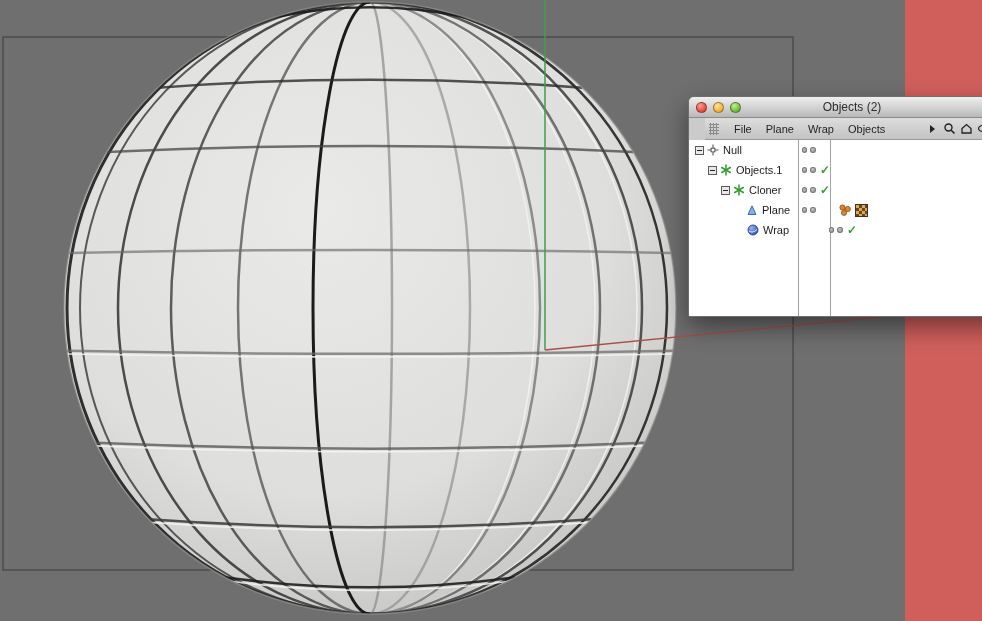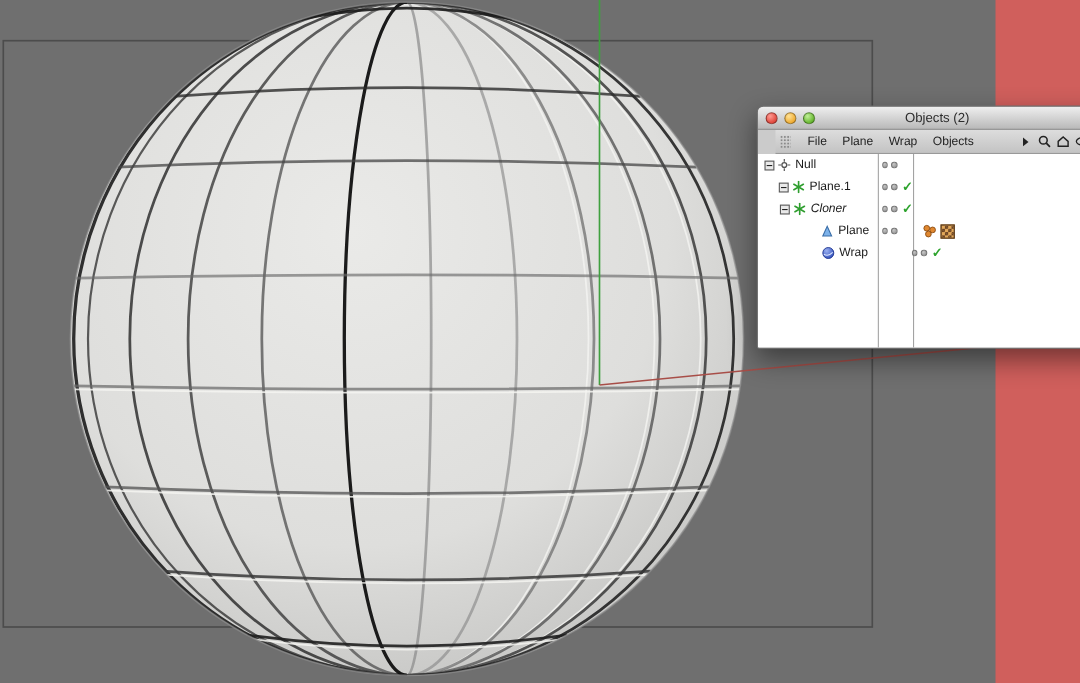--- a/index.html
+++ b/index.html
@@ -217,32 +217,32 @@
           </span>
         <span class="obj-icon">
           <svg width="12" height="12">
               <g stroke="#2f9e2f" stroke-width="1.5" stroke-linecap="round">
                 <line x1="6" y1="1" x2="6" y2="11"></line>
                 <line x1="1.7" y1="3.5" x2="10.3" y2="8.5"></line>
                 <line x1="1.7" y1="8.5" x2="10.3" y2="3.5"></line>
               </g>
             </svg>
         </span>
-        <span class="obj-label">Plane.1</span>
+        <span class="obj-label">Objects.1</span>
       </div>
       <div class="dots-col">
         <span class="vdot"></span>
         <span class="vdot"></span>
         <span class="check">✓</span>
       </div>
       <div class="tags-col"></div>
     </div>
 
     <div class="row">
-      <div class="name-col" style="padding-left:20px;font-style:italic;">
+      <div class="name-col" style="padding-left:32px;">
         <span class="expander">
             <span class="minus"></span>
           </span>
         <span class="obj-icon">
           <svg width="12" height="12">
               <g stroke="#2f9e2f" stroke-width="1.5" stroke-linecap="round">
                 <line x1="6" y1="1" x2="6" y2="11"></line>
                 <line x1="1.7" y1="3.5" x2="10.3" y2="8.5"></line>
                 <line x1="1.7" y1="8.5" x2="10.3" y2="3.5"></line>
               </g>

